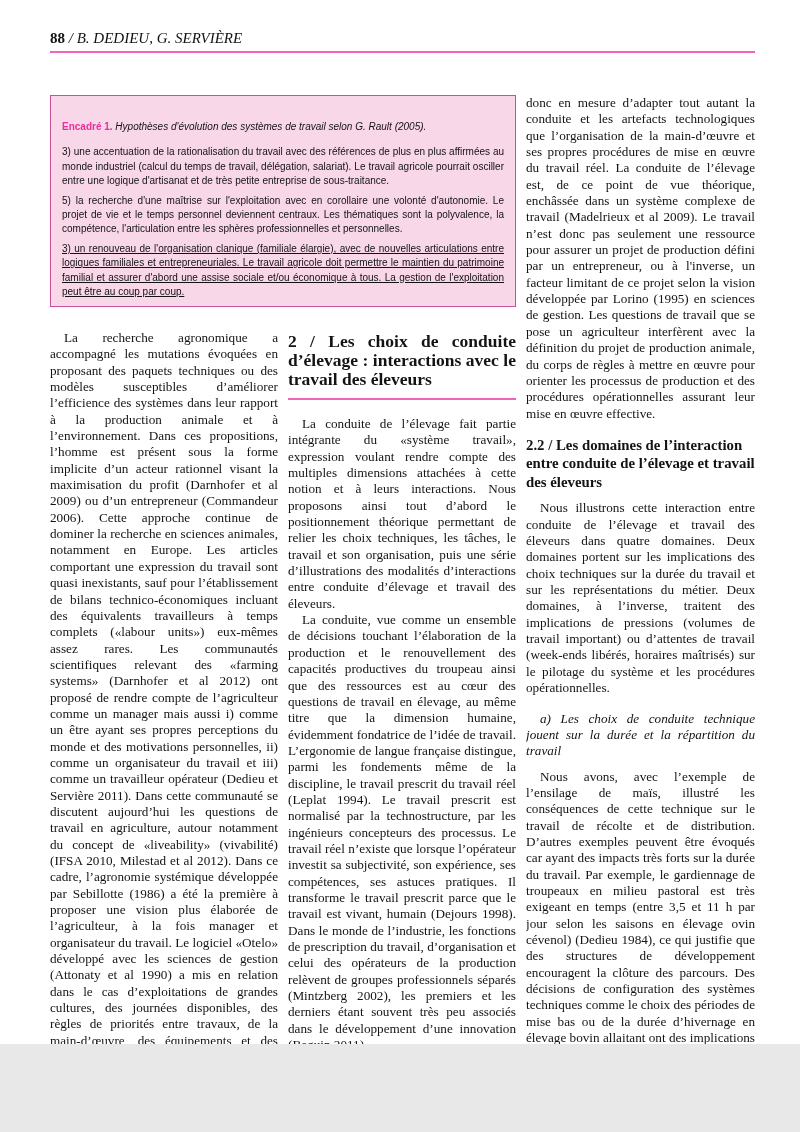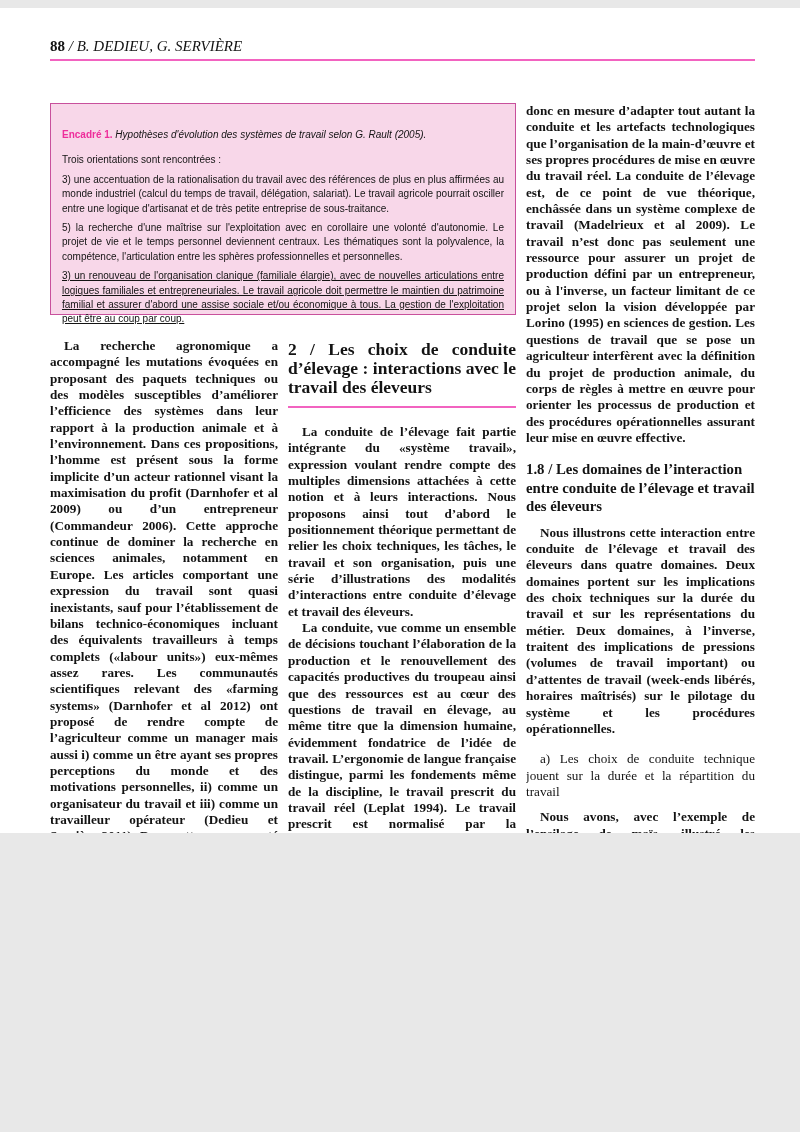--- a/index.html
+++ b/index.html
@@ -1,20 +1,20 @@
 <!DOCTYPE html>
 <html lang="fr" style="--rule_pink: #f263c0; --label_magenta: #ee2d9b; --box_border: #c8509c; --box_bg: #f8d7e9;"><head>
 <meta charset="utf-8">
 <style>
   html,body{margin:0;padding:0;background:#e8e8e8;}
   .page{
     position:relative;
-    width:800px;height:825px;
+    width:800px;height:1044px;
     background:#ffffff;
-    margin:8px auto;
+    margin:0 auto;
     box-sizing:border-box;
     font-family:"Liberation Serif", serif;
     color:#131313;
     overflow:hidden;
   }
   
   .header{
     position:absolute;left:50px;right:45px;top:30px;
   }
   .header-line{
@@ -36,21 +36,21 @@
     overflow:hidden;
   }
   .left-region{width:466px;flex:0 0 466px;display:flex;flex-direction:column;}
   .cols-pair{display:flex;gap:10px;flex:1;overflow:hidden;}
   .col{flex:1;overflow:hidden;}
   .col, .col p{
     font-size:13.2px;line-height:16.35px;
     text-align:justify;
     hyphens:auto;-webkit-hyphens:auto;
   }
-  .col p{margin:0;font-weight:bold;}
+  .col p{margin:0;}
   .col p.indent{text-indent:14px;}
   
   .encadre{
     box-sizing:border-box;
     border:1.5px solid var(--box_border,#c8509c);
     background:var(--box_bg,#f8d7e9);
     padding:24px 11px 12px 11px;
     font-family:"Liberation Sans", sans-serif;
     font-size:10px;line-height:14.4px;
     height:212px;
@@ -69,21 +69,21 @@
     font-size:17.5px;font-weight:bold;line-height:19px;
     text-align:justify;
     margin:2px 0 0 0;
   }
   .h2-rule{height:2px;background:var(--rule_pink,#f263c0);margin:9px 0 16px 0;}
   .h3{
     font-size:14.8px;font-weight:bold;line-height:18.5px;
     margin:14px 0 9px 0;text-align:left;
   }
   .h4{
-    font-size:13.2px;line-height:16.35px;
+    font-style:italic;font-size:13.2px;line-height:16.35px;
     margin:14px 0 9px 0;text-align:justify;text-indent:14px;
   }
   
   .footer{
     position:absolute;left:50px;right:45px;top:1083px;
   }
   .footer-rule{height:1px;background:#777;}
   .footer-text{
     margin-top:6px;
     font-style:italic;font-size:16px;
@@ -102,21 +102,20 @@
   </div>
 
   <div class="content">
 
     <div class="left-region">
 
       <div class="encadre">
         <div class="encadre-titleline">
           <span class="encadre-label">Encadré 1.</span><span class="encadre-title"> Hypothèses d'évolution des systèmes de travail selon G. Rault (2005).</span>
         </div>
-        <p>Trois orientations sont rencontrées :</p>
         <p>3) une accentuation de la rationalisation du travail avec des références de plus en plus affirmées au monde industriel (calcul du temps de travail, délégation, salariat). Le travail agricole pourrait osciller entre une logique d'artisanat et de très petite entreprise de sous-traitance.</p>
         <p>5) la recherche d'une maîtrise sur l'exploitation avec en corollaire une volonté d'autonomie. Le projet de vie et le temps personnel deviennent centraux. Les thématiques sont la polyvalence, la compétence, l'articulation entre les sphères professionnelles et personnelles.</p>
         <p>3) un renouveau de l'organisation clanique (familiale élargie), avec de nouvelles articulations entre logiques familiales et entrepreneuriales. Le travail agricole doit permettre le maintien du patrimoine familial et assurer d'abord une assise sociale et/ou économique à tous. La gestion de l'exploitation peut être au coup par coup.</p>
       </div>
 
       <div class="cols-pair">
 
         <div class="col">
           <p class="indent">La recherche agronomique a accompagné les mutations évoquées en proposant des paquets techniques ou des modèles susceptibles d’améliorer l’efficience des systèmes dans leur rapport à la production animale et à l’environnement. Dans ces propositions, l’homme est présent sous la forme implicite d’un acteur rationnel visant la maximisation du profit (Darnhofer et al 2009) ou d’un entrepreneur (Commandeur 2006). Cette approche continue de dominer la recherche en sciences animales, notamment en Europe. Les articles comportant une expression du travail sont quasi inexistants, sauf pour l’établissement de bilans technico-économiques incluant des équivalents travailleurs à temps complets («labour units») eux-mêmes assez rares. Les communautés scientifiques relevant des «farming systems» (Darnhofer et al 2012) ont proposé de rendre compte de l’agriculteur comme un manager mais aussi i) comme un être ayant ses propres perceptions du monde et des motivations personnelles, ii) comme un organisateur du travail et iii) comme un travailleur opérateur (Dedieu et Servière 2011). Dans cette communauté se discutent aujourd’hui les questions de travail en agriculture, autour notamment du concept de «liveability» (vivabilité) (IFSA 2010, Milestad et al 2012). Dans ce cadre, l’agronomie systémique développée par Sebillotte (1986) a été la première à proposer une vision plus élaborée de l’agriculteur, à la fois manager et organisateur du travail. Le logiciel «Otelo» développé avec les sciences de gestion (Attonaty et al 1990) a mis en relation dans le cas d’exploitations de grandes cultures, des journées disponibles, des règles de priorités entre travaux, de la main-d’œuvre, des équipements et des débits de chantiers. De même Cerf et Sagory (2004) ont pointé les différentes dimensions de l’agriculteur, entre manager, concepteur, organisateur et exécutant ainsi que le caractère fondamentalement aléatoire de l’activité qui implique de disposer de souplesses pour organiser le travail.</p>
         </div>
@@ -126,21 +125,21 @@
           <div class="h2-rule"></div>
           <p class="indent">La conduite de l’élevage fait partie intégrante du «système travail», expression voulant rendre compte des multiples dimensions attachées à cette notion et à leurs interactions. Nous proposons ainsi tout d’abord le positionnement théorique permettant de relier les choix techniques, les tâches, le travail et son organisation, puis une série d’illustrations des modalités d’interactions entre conduite d’élevage et travail des éleveurs.</p>
           <p class="indent">La conduite, vue comme un ensemble de décisions touchant l’élaboration de la production et le renouvellement des capacités productives du troupeau ainsi que des ressources est au cœur des questions de travail en élevage, au même titre que la dimension humaine, évidemment fondatrice de l’idée de travail. L’ergonomie de langue française distingue, parmi les fondements même de la discipline, le travail prescrit du travail réel (Leplat 1994). Le travail prescrit est normalisé par la technostructure, par les ingénieurs concepteurs des processus. Le travail réel n’existe que lorsque l’opérateur investit sa subjectivité, son expérience, ses compétences, ses astuces pratiques. Il transforme le travail prescrit parce que le travail est vivant, humain (Dejours 1998). Dans le monde de l’industrie, les fonctions de prescription du travail, d’organisation et celui des opérateurs de la production relèvent de groupes professionnels séparés (Mintzberg 2002), les premiers et les derniers étant souvent très peu associés dans le développement d’une innovation (Beguin 2011).</p>
 
         </div>
       </div>
     </div>
 
     <div class="col">
       <p>donc en mesure d’adapter tout autant la conduite et les artefacts technologiques que l’organisation de la main-d’œuvre et ses propres procédures de mise en œuvre du travail réel. La conduite de l’élevage est, de ce point de vue théorique, enchâssée dans un système complexe de travail (Madelrieux et al 2009). Le travail n’est donc pas seulement une ressource pour assurer un projet de production défini par un entrepreneur, ou à l'inverse, un facteur limitant de ce projet selon la vision développée par Lorino (1995) en sciences de gestion. Les questions de travail que se pose un agriculteur interfèrent avec la définition du projet de production animale, du corps de règles à mettre en œuvre pour orienter les processus de production et des procédures opérationnelles assurant leur mise en œuvre effective.</p>
-      <div class="h3">1.8 / Les domaines de l’interaction entre conduite de l’élevage et travail des éleveurs</div>
+      <div class="h3">2.2 / Les domaines de l’interaction entre conduite de l’élevage et travail des éleveurs</div>
       <p class="indent">Nous illustrons cette interaction entre conduite de l’élevage et travail des éleveurs dans quatre domaines. Deux domaines portent sur les implications des choix techniques sur la durée du travail et sur les représentations du métier. Deux domaines, à l’inverse, traitent des implications de pressions (volumes de travail important) ou d’attentes de travail (week-ends libérés, horaires maîtrisés) sur le pilotage du système et les procédures opérationnelles.</p>
       <div class="h4">a) Les choix de conduite technique jouent sur la durée et la répartition du travail</div>
       <p class="indent">Nous avons, avec l’exemple de l’ensilage de maïs, illustré les conséquences de cette technique sur le travail de récolte et de distribution. D’autres exemples peuvent être évoqués car ayant des impacts très forts sur la durée du travail. Par exemple, le gardiennage de troupeaux en milieu pastoral est très exigeant en temps (entre 3,5 et 11 h par jour selon les saisons en élevage ovin cévenol) (Dedieu 1984), ce qui justifie que des structures de développement encouragent la clôture des parcours. Des décisions de configuration des systèmes techniques comme le choix des périodes de mise bas ou de la durée d’hivernage en élevage bovin allaitant ont des implications fortes sur le profil d’évolution du travail d’astreinte sur l’année, la durée et l’intensité des périodes de pointe, et les concurrences avec le travail de saison (figure 2). En production porcine, le choix d’une conduite en bandes a des répercutions marquées sur l’organisation hebdomadaire du travail (Martel et al 2008). Cette relation forte entre les choix techniques et la durée du travail justifie l’effort de</p>
     </div>
 
   </div>
 
   <div class="footer">
     <div class="footer-rule"></div>
     <div class="footer-text">INRA Productions Animales, 2012, numéro 2</div>

